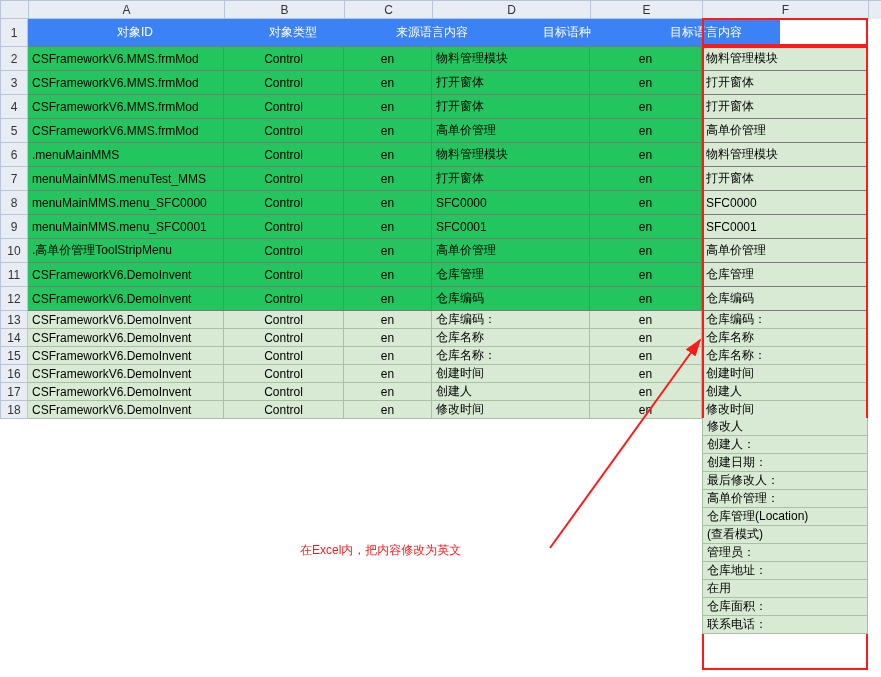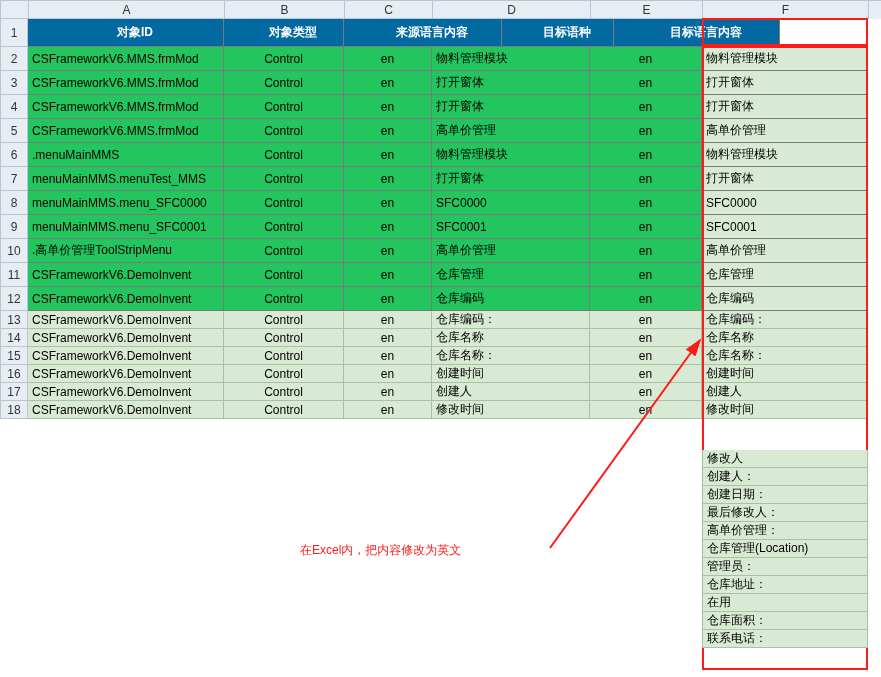--- a/index.html
+++ b/index.html
@@ -74,23 +74,23 @@
     .cE { width: 112px; }
     .cF { width: 166px; }
     .hA { width: 196px; }
     .hB { width: 120px; }
     .hC { width: 88px; }
     .hD { width: 158px; }
     .hE { width: 112px; }
     .hF { width: 166px; }
 
     .header-row .cell {
-      background: #0369a1;
+      background: #3b82f6;
       color: #fff;
-      font-weight: bold;
+      font-weight: normal;
       justify-content: center;
       border-right: 1px solid #000;
       border-bottom: 1px solid #000;
       padding-left: 23px;
     }
     .header-row { height: 28px; }
     .header-row .row-head { height: 28px; }
     .header-row .cell { height: 28px; }
 
     .data-row-big { height: 24px; }
@@ -333,40 +333,43 @@
   <defs>
     <marker id="ah" markerWidth="10" markerHeight="10" refX="8" refY="3" orient="auto">
       <path d="M0,0 L0,6 L9,3 z" fill="#ff1a1a"></path>
     </marker>
   </defs>
   <line x1="10" y1="218" x2="160" y2="10" stroke="#ff1a1a" stroke-width="2" marker-end="url(#ah)"></line>
 </svg>
 
 <div class="annotation" style="left:300px; top:542px;">在Excel内，把内容修改为英文</div>
 
-<div class="col-f-ext" style="top: 418px; margin-top: 32px;">
+<div class="col-f-ext" style="top: 418px;">
     <div class="row extra-row small-grid">
       <div class="cell cF green-cell">修改人</div>
     </div>
     <div class="row extra-row small-grid">
       <div class="cell cF green-cell">创建人：</div>
     </div>
     <div class="row extra-row small-grid">
       <div class="cell cF green-cell">创建日期：</div>
     </div>
     <div class="row extra-row small-grid">
       <div class="cell cF green-cell">最后修改人：</div>
     </div>
     <div class="row extra-row small-grid">
       <div class="cell cF green-cell">高单价管理：</div>
     </div>
     <div class="row extra-row small-grid">
       <div class="cell cF green-cell">仓库管理(Location)</div>
     </div>
     <div class="row extra-row small-grid">
+      <div class="cell cF green-cell"> (查看模式)</div>
+    </div>
+    <div class="row extra-row small-grid">
       <div class="cell cF green-cell">管理员：</div>
     </div>
     <div class="row extra-row small-grid">
       <div class="cell cF green-cell">仓库地址：</div>
     </div>
     <div class="row extra-row small-grid">
       <div class="cell cF green-cell">在用</div>
     </div>
     <div class="row extra-row small-grid">
       <div class="cell cF green-cell">仓库面积：</div>

